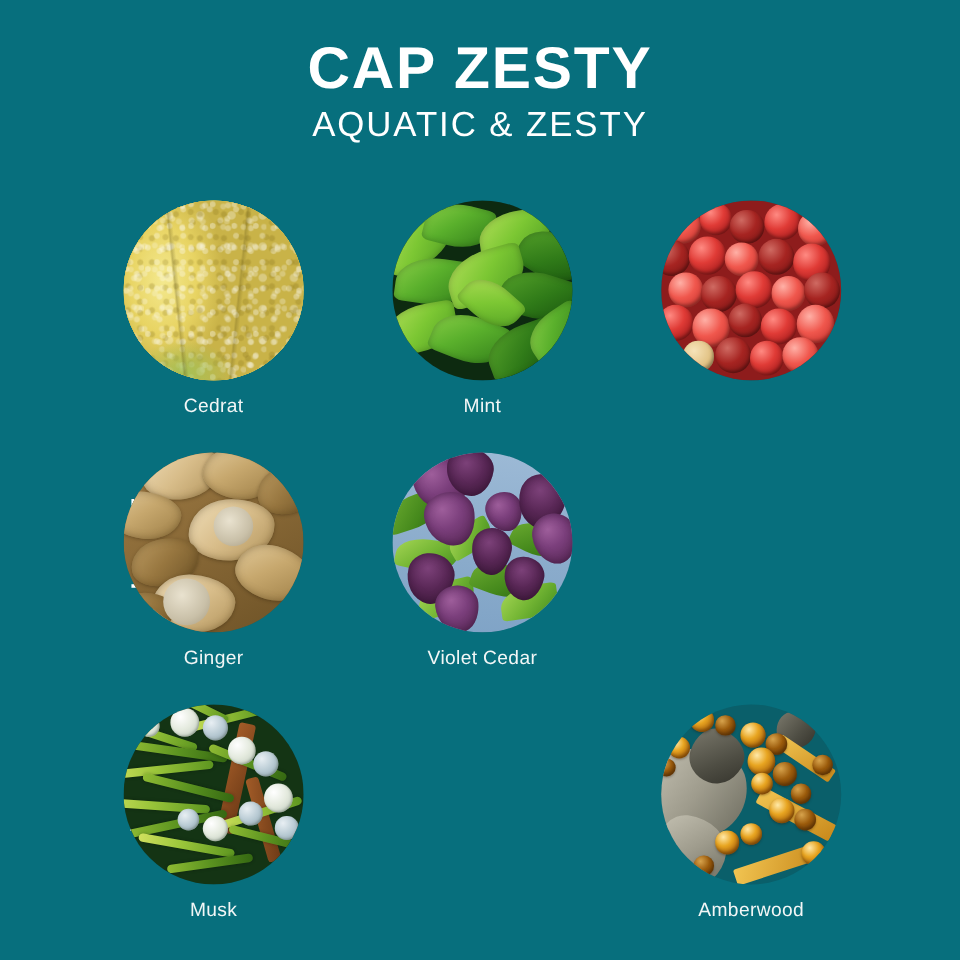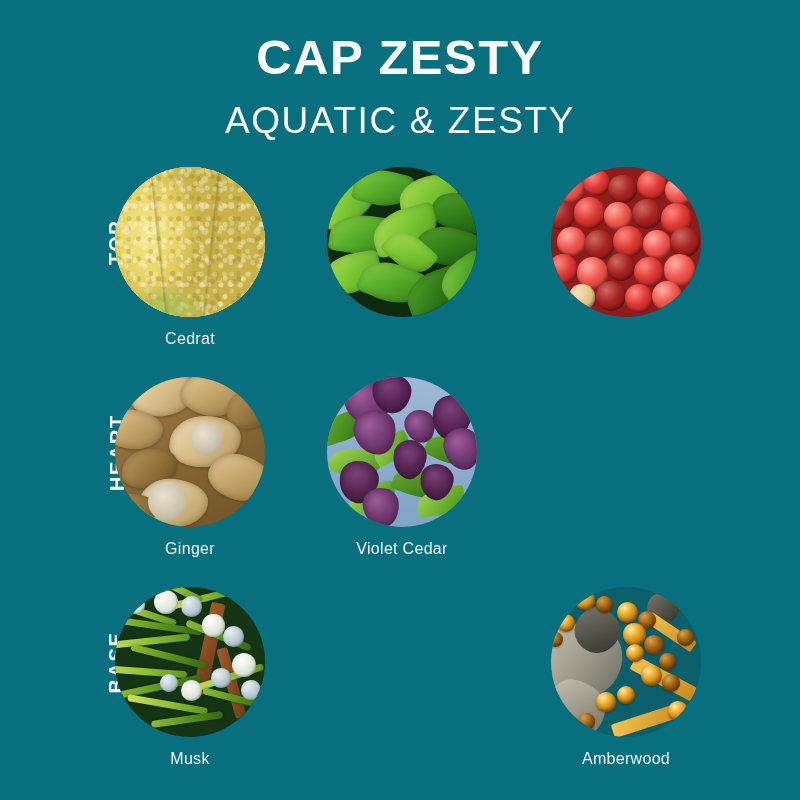--- a/index.html
+++ b/index.html
@@ -20,22 +20,22 @@
   
   .header { position:absolute; top:30px; left:0; width:800px; text-align:center; }
   .title {
     font-size:49px;
     font-weight:bold;
     color:#ffffff;
     letter-spacing:1.5px;
     line-height:1.12;
   }
   .subtitle {
-    margin-top:16px;
-    font-size:37px;
+    margin-top:4px;
+    font-size:29px;
     font-weight:300;
     color:#ffffff;
     letter-spacing:1.6px;
     line-height:1.1;
   }
 
   
   .rows { position:absolute; top:167px; left:0; width:800px; }
   .row { position:relative; height:210px; }
 
@@ -52,21 +52,21 @@
     font-size:20px;
     font-weight:bold;
     color:#ffffff;
     letter-spacing:1.6px;
     white-space:nowrap;
   }
 
   .items { position:absolute; left:103px; top:0; width:700px; height:210px; }
 
   .item { position:absolute; top:0; width:150px; }
-  .item.c0 { left:12px; }
+  .item.c0 { left:0px; }
   .item.c1 { left:224px; }
   .item.c2 { left:448px; }
 
   .thumb {
     width:150px; height:150px;
     border-radius:50%;
     overflow:hidden;
     position:relative;
     background:#0a5f6a;
   }
@@ -280,20 +280,21 @@
               <div class="leaf" style="left:2%;top:32%;width:42%;height:26%;transform:rotate(8deg);"></div>
               <div class="leaf lt" style="left:30%;top:28%;width:44%;height:28%;transform:rotate(-16deg);"></div>
               <div class="leaf dk" style="left:60%;top:40%;width:42%;height:26%;transform:rotate(18deg);"></div>
               <div class="leaf lt" style="left:-4%;top:58%;width:40%;height:26%;transform:rotate(-10deg);"></div>
               <div class="leaf" style="left:22%;top:64%;width:42%;height:26%;transform:rotate(22deg);"></div>
               <div class="leaf dk" style="left:52%;top:70%;width:40%;height:25%;transform:rotate(-20deg);"></div>
               <div class="leaf lt" style="left:38%;top:46%;width:34%;height:22%;transform:rotate(42deg);"></div>
               <div class="leaf" style="left:74%;top:62%;width:34%;height:22%;transform:rotate(-34deg);"></div>
             </div>
           </div>
+          <div class="caption">Mint</div>
         </div>
 
         <div class="item c2">
           <div class="thumb">
             <div class="art art-pepper">
               <div class="berry lt" style="left:2%;top:4%;width:20%;height:20%;"></div>
               <div class="berry" style="left:21%;top:1%;width:18%;height:18%;"></div>
               <div class="berry dk" style="left:38%;top:5%;width:19%;height:19%;"></div>
               <div class="berry" style="left:57%;top:2%;width:20%;height:20%;"></div>
               <div class="berry lt" style="left:76%;top:6%;width:19%;height:19%;"></div>

